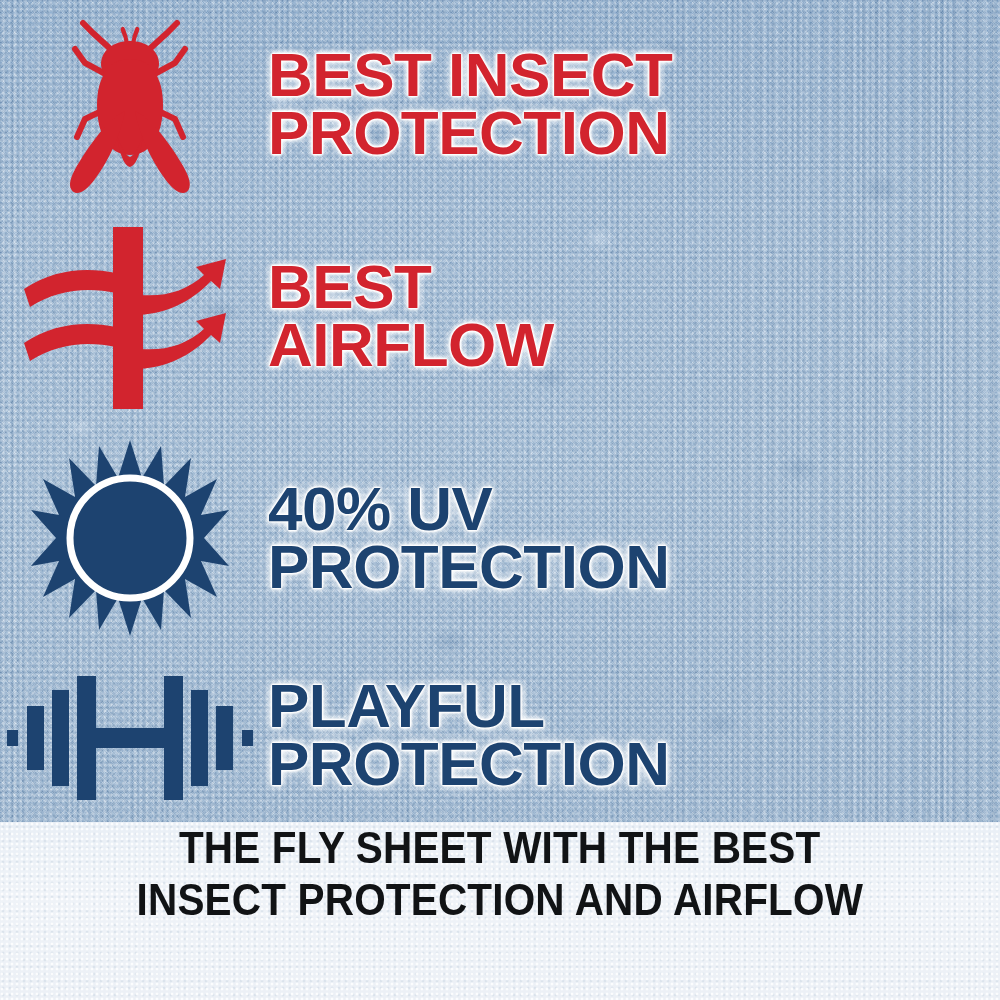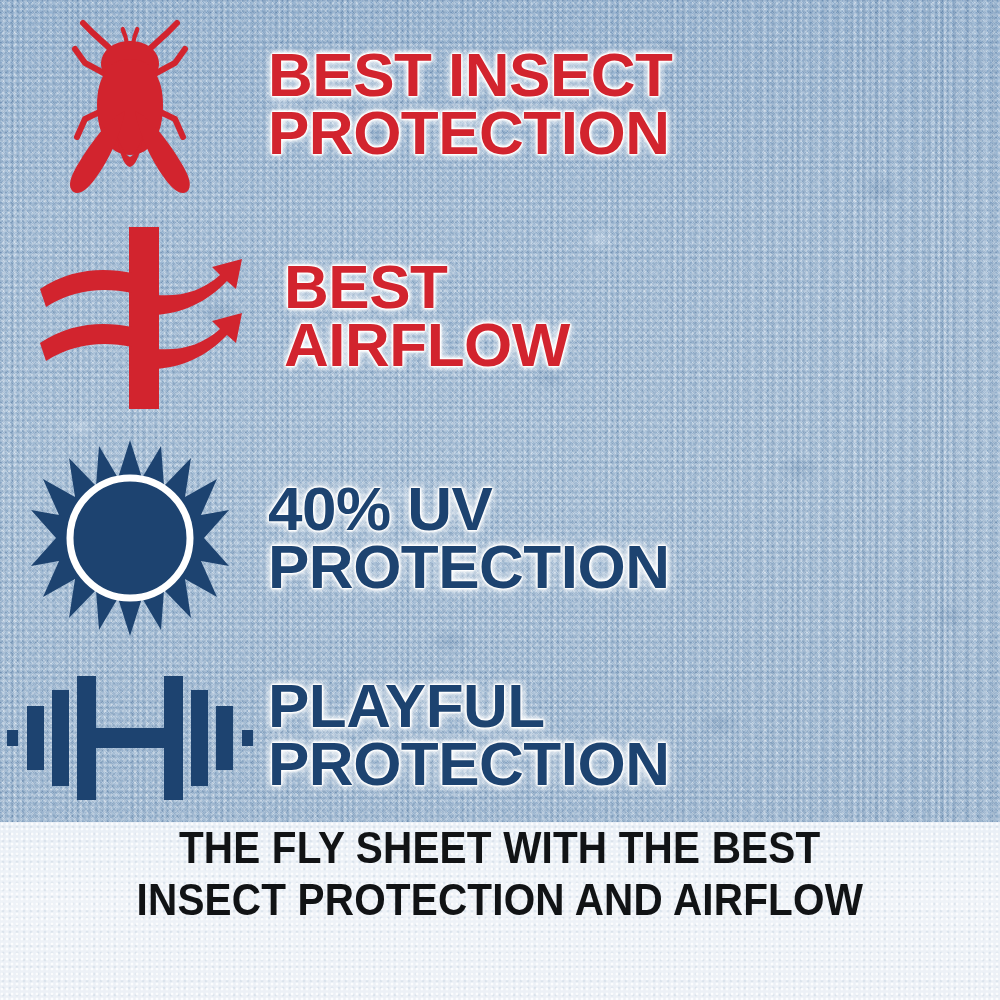--- a/index.html
+++ b/index.html
@@ -146,21 +146,21 @@
   }
   .feat-navy {
     color:#1D4370;
     text-shadow:
        0 0 3px #fff, 0 0 3px #fff, 0 0 7px #fff, 0 0 12px #fff,
        1px 0 2px #fff, -1px 0 2px #fff, 0 1px 2px #fff, 0 -1px 2px #fff;
   }
 
   
   #row-insect  { left:0;  top:10px;  }
-  #row-airflow { left:0;  top:218px;padding-left:16px; }
+  #row-airflow { left:0;  top:218px; }
   #row-uv      { left:0;  top:438px; }
   #row-durab   { left:0;  top:638px; }
 
   #row-insect  .text-cell { margin-top:-12px; }
   #row-airflow .text-cell { margin-top:-4px; }
   #row-uv      .text-cell { margin-top:0; }
   #row-durab   .text-cell { margin-top:-6px; }
 
   svg { display:block; overflow:visible; }
 </style>

